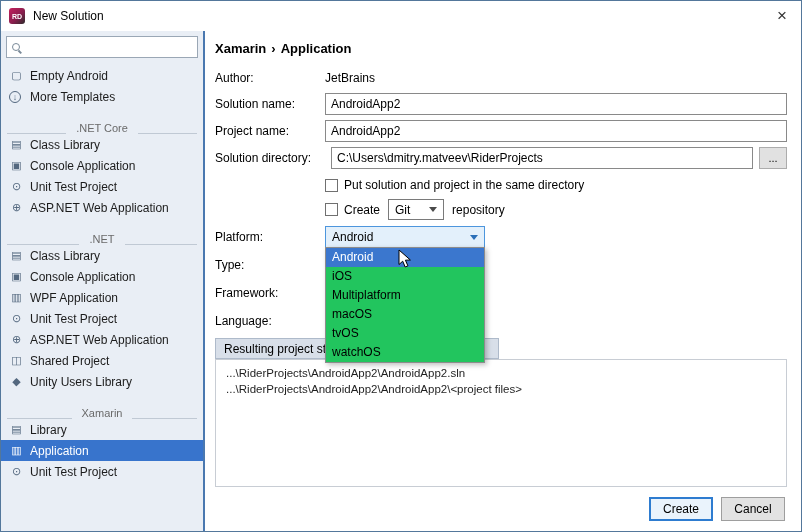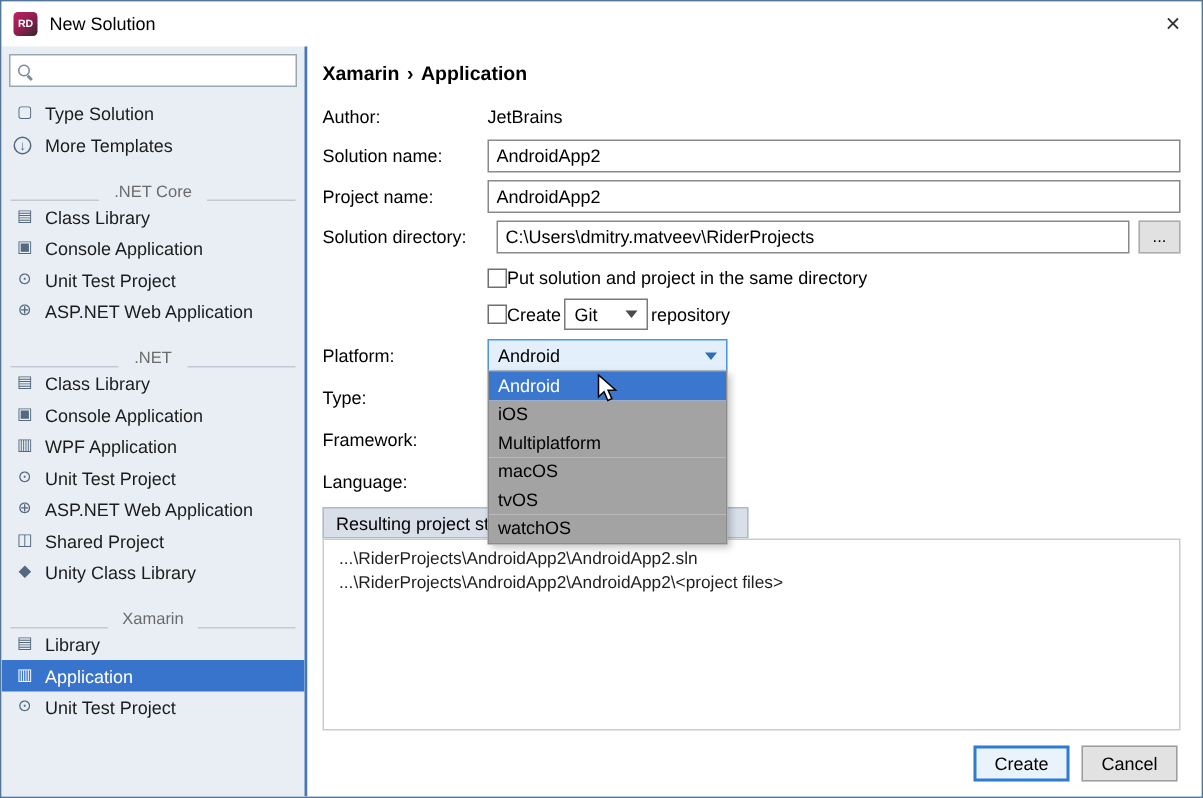--- a/index.html
+++ b/index.html
@@ -36,31 +36,31 @@
   .sb-label { white-space:nowrap; }
   
   .main { flex:1; position:relative; padding:10px 14px 0 10px; background:#fff; min-width:0; }
   .breadcrumb { font-weight:bold; font-size:13px; margin-bottom:12px; display:flex; align-items:center; gap:5px; }
   .frow { display:flex; align-items:center; margin-bottom:5px; height:22px; }
   .frow.short { height:20px; }
   .flabel { width:110px; flex-shrink:0; }
   .txt { flex:1; height:22px; border:1px solid #898989; padding:0 5px; font-size:12px; font-family:inherit; outline:none; min-width:0; }
   .dir-row { gap:6px; margin-bottom:7px; }
   .browse-btn { width:28px; height:22px; border:1px solid #ACACAC; background:#E1E1E1; font-size:11px; font-family:inherit; flex-shrink:0; }
-  .indent { margin-left:110px; height:18px; }
+  .indent { margin-left:110px; gap:6px; height:18px; }
   .indent.repo { height:21px; margin-bottom:6px; }
   .checkbox { width:13px; height:13px; border:1px solid #707070; background:#fff; flex-shrink:0; }
   .combo { display:inline-flex; align-items:center; justify-content:space-between; background:#fff; border:1px solid #7A7A7A; height:21px; padding:0 6px; }
   .git-combo { width:56px; margin:0 2px; }
   .chev { width:0; height:0; border-left:4px solid transparent; border-right:4px solid transparent; border-top:5px solid #4A4A4A; }
   .platform-row { margin-bottom:6px; }
   .platform-combo { width:160px; height:22px; background:#E3F0FB; border:1px solid #4D96DD; position:relative; }
   .platform-combo .chev { border-top-color:#2A6FB8; }
   .popup { position:absolute; top:100%; left:-1px; width:160px; background:#fff; border:1px solid #8C8C8C; z-index:20; box-shadow:2px 2px 5px rgba(0,0,0,0.25); }
-  .popup-item { height:19px; line-height:19px; padding-left:6px; background:#a3a3a3; color:#000; }
+  .popup-item { height:19px; line-height:19px; padding-left:6px; background:#22c55e; color:#000; }
   .popup-item.highlighted { background:#3B77CE; color:#fff; }
   .mouse-cursor { position:absolute; left:72px; top:1px; z-index:21; }
   .plain-row { height:22px; margin-bottom:6px; }
   
   .tabstrip { margin-top:2px; height:21px; }
   .tab { width:284px; height:21px; background:#D8DFE9; border:1px solid #AEBACA; display:flex; align-items:center; padding:0 8px; }
   .preview-box { height:128px; border:1px solid #C8CDD4; background:#fff; padding:5px 10px; }
   .pline { font-size:11.5px; color:#1F1F1F; line-height:1.4; white-space:nowrap; }
   
   .footer { position:absolute; right:16px; bottom:10px; display:flex; gap:8px; }
@@ -84,21 +84,21 @@
 
     <div class="sidebar">
 
       <div class="search-box">
         <span class="search-icon"></span>
         <input class="search-input" style="">
       </div>
 
       <div class="sb-item">
         <span class="ic">▢</span>
-        <span class="sb-label">Type Solution</span>
+        <span class="sb-label">Empty Android</span>
       </div>
       <div class="sb-item">
         <span class="ic circle">↓</span>
         <span class="sb-label">More Templates</span>
       </div>
 
       <div class="sb-header">
         <span class="line"></span>
           <span>.NET Core</span>
           <span class="line"></span>
@@ -144,21 +144,21 @@
       <div class="sb-item">
         <span class="ic">⊕</span>
         <span class="sb-label">ASP.NET Web Application</span>
       </div>
       <div class="sb-item">
         <span class="ic">◫</span>
         <span class="sb-label">Shared Project</span>
       </div>
       <div class="sb-item">
         <span class="ic">◆</span>
-        <span class="sb-label">Unity Class Library</span>
+        <span class="sb-label">Unity Users Library</span>
       </div>
 
       <div class="sb-header">
         <span class="line"></span>
           <span>Xamarin</span>
           <span class="line"></span>
       </div>
       <div class="sb-item">
         <span class="ic">▤</span>
         <span class="sb-label">Library</span>

